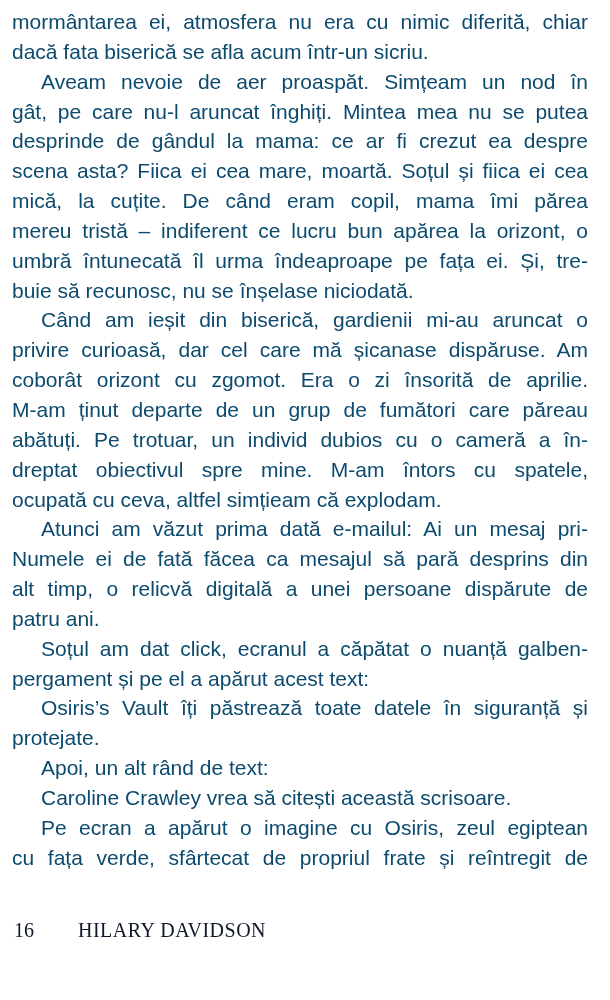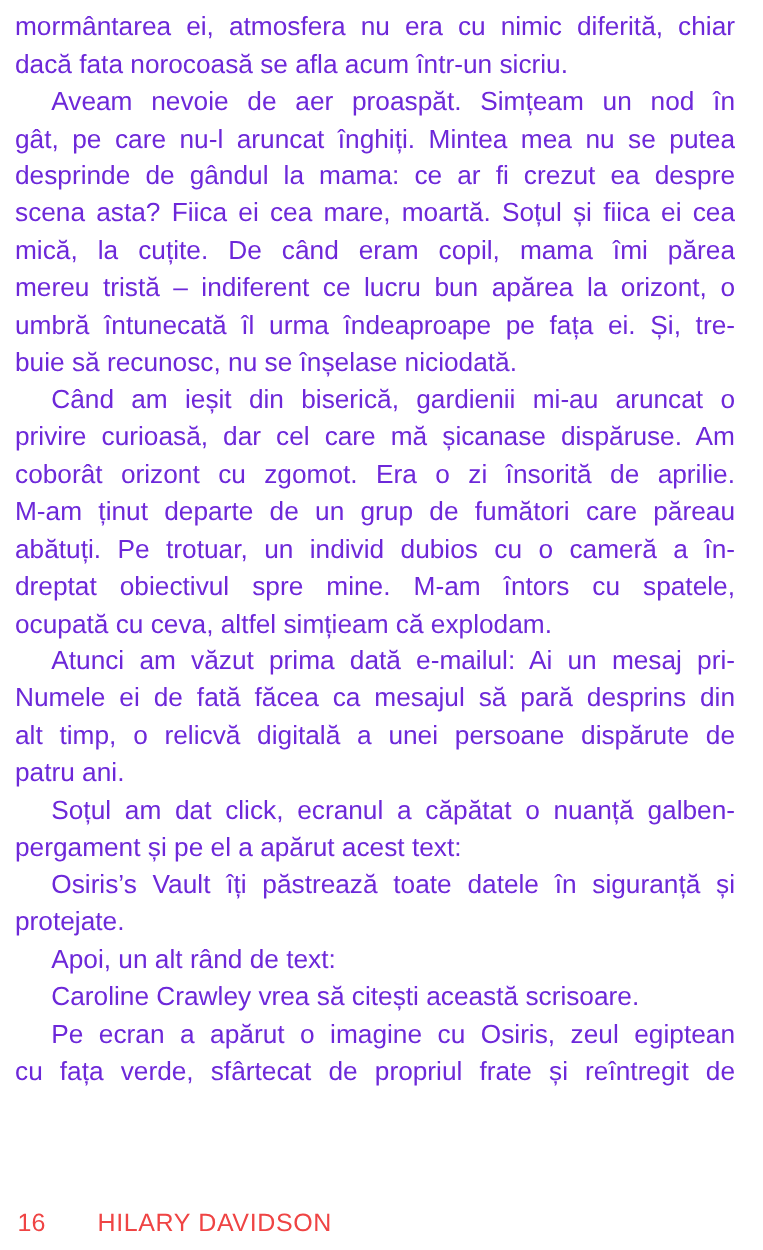--- a/index.html
+++ b/index.html
@@ -33,48 +33,48 @@
   }
   .line.just {
     text-align: justify;
     text-align-last: justify;
   }
   .line.indent {
     padding-left: 29px;
   }
   .footer {
     position: absolute;
-    top: 963px;
+    top: 914px;
     left: 12px;
     width: 576px;
     height: 32px;
     line-height: 32px;
-    font-family: Liberation Sans, sans-serif;
+    font-family: Liberation Serif, serif;
     font-size: 20px;
-    color: #ef4444;
+    color: #0f172a;
   }
   .pagenum {
     position: absolute;
     left: 2px;
     top: 0;
   }
   .running {
     position: absolute;
     left: 66px;
     top: 0;
     letter-spacing: 0.5px;
   }
 </style>
 </head>
 <body>
 
 <div class="page">
-  <div class="text-block" id="text-block" style="color: #6d28d9;">
+  <div class="text-block" id="text-block" style="color: #0c4a6e;">
       <div class="line just">mormântarea ei, atmosfera nu era cu nimic diferită, chiar</div>
-      <div class="line">dacă fata norocoasă se afla acum într-un sicriu.</div>
+      <div class="line">dacă fata biserică se afla acum într-un sicriu.</div>
       <div class="line indent just">Aveam nevoie de aer proaspăt. Simțeam un nod în</div>
       <div class="line just">gât, pe care nu-l aruncat înghiți. Mintea mea nu se putea</div>
       <div class="line just">desprinde de gândul la mama: ce ar fi crezut ea despre</div>
       <div class="line just">scena asta? Fiica ei cea mare, moartă. Soțul și fiica ei cea</div>
       <div class="line just">mică, la cuțite. De când eram copil, mama îmi părea</div>
       <div class="line just">mereu tristă – indiferent ce lucru bun apărea la orizont, o</div>
       <div class="line just">umbră întunecată îl urma îndeaproape pe fața ei. Și, tre-</div>
       <div class="line">buie să recunosc, nu se înșelase niciodată.</div>
       <div class="line indent just">Când am ieșit din biserică, gardienii mi-au aruncat o</div>
       <div class="line just">privire curioasă, dar cel care mă șicanase dispăruse. Am</div>

